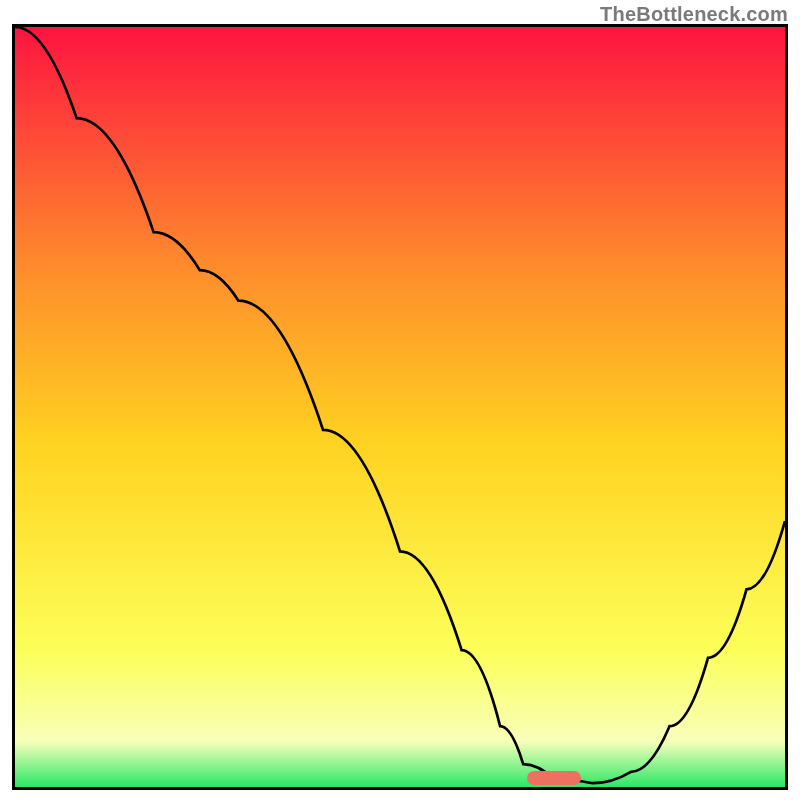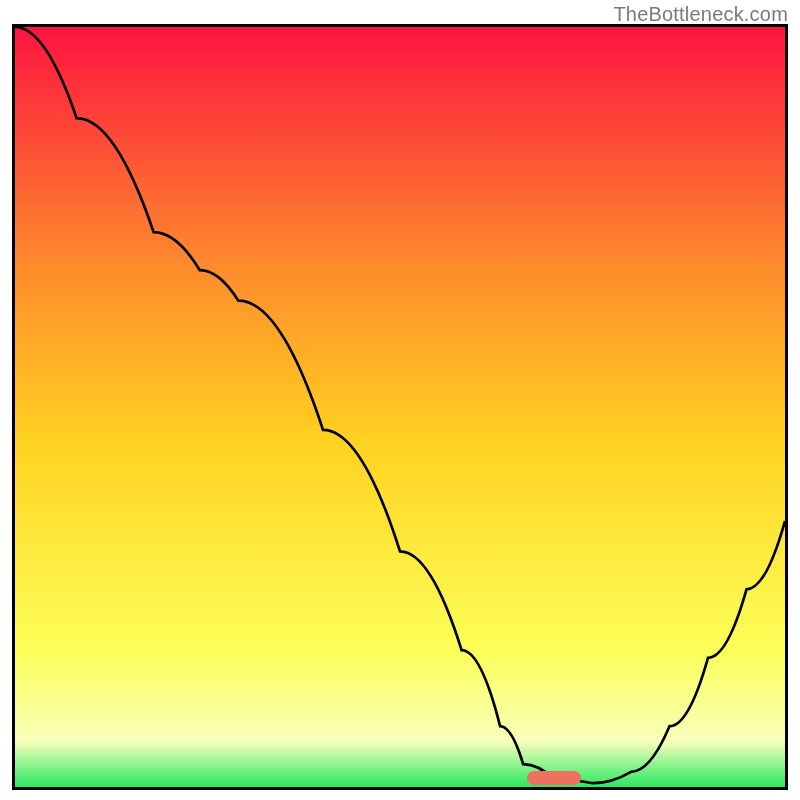--- a/index.html
+++ b/index.html
@@ -18,21 +18,21 @@
     height: 766px;
     border: 3px solid #000;
     box-sizing: border-box;
   }
   .attribution {
     position: absolute;
     top: 3px;
     right: 12px;
     font-family: Arial, Helvetica, sans-serif;
     font-size: 20px;
-    font-weight: normal;
+    font-weight: bold;
     color: #7a7a7a;
     letter-spacing: 0.2px;
     margin-left: 48px;
   }
   .gradient-fill {
     position: absolute;
     left: 0;
     top: 0;
     width: 100%;
     height: 100%;

